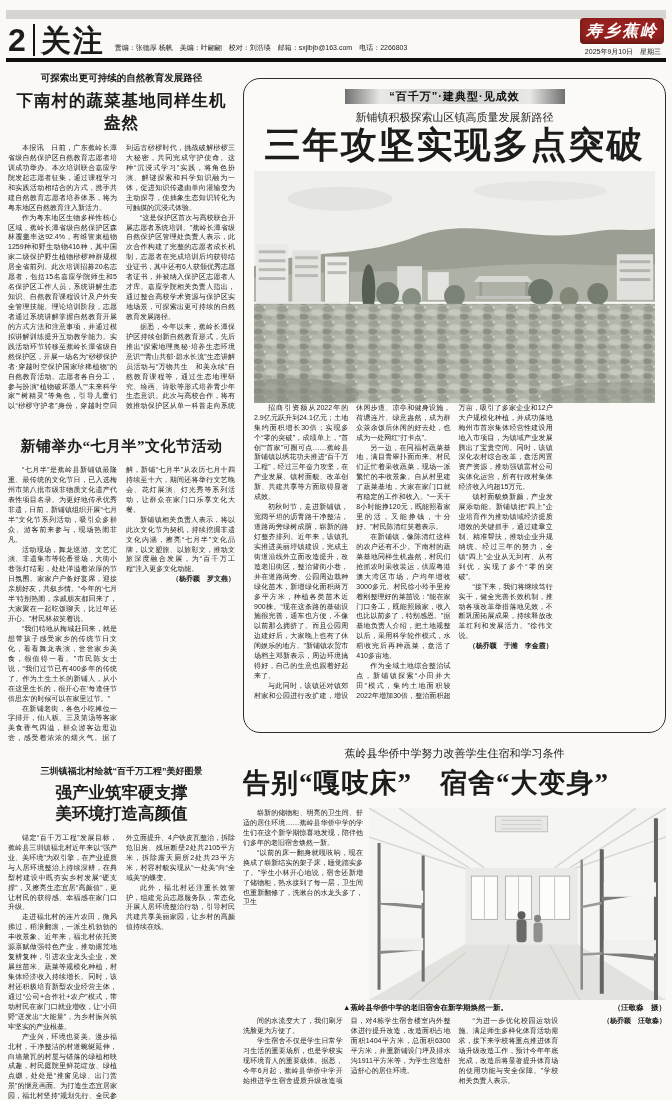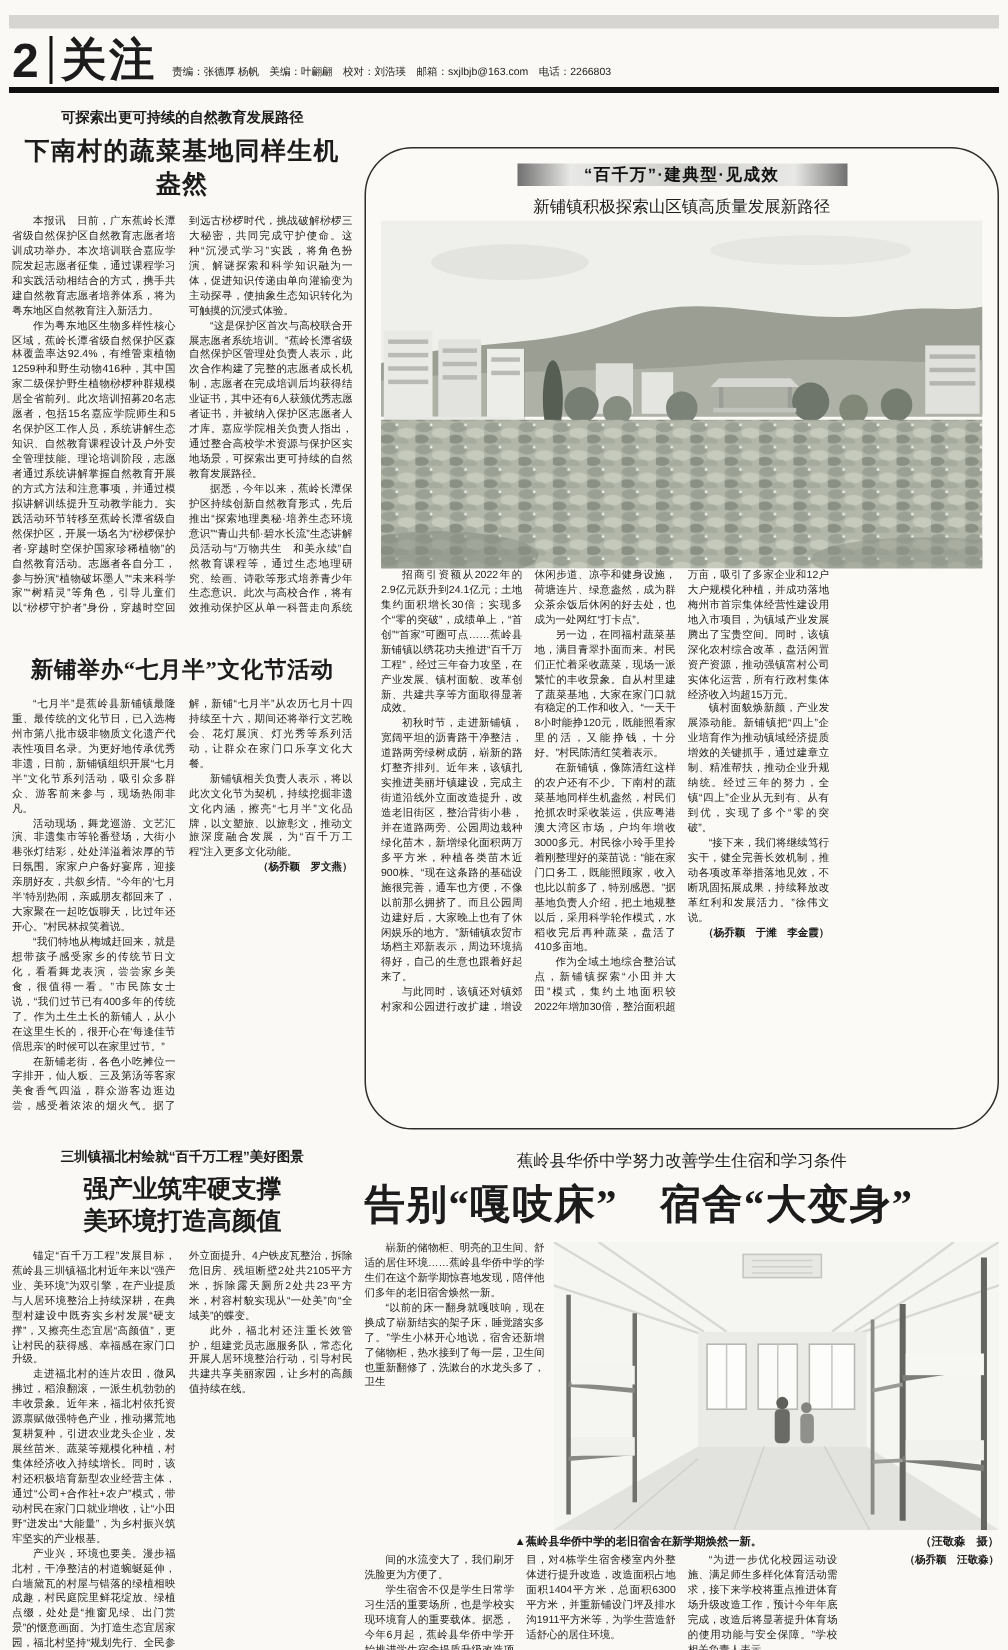--- a/index.html
+++ b/index.html
@@ -37,22 +37,22 @@
   .a-title{text-align:center;font-size:16.5px;font-weight:900;letter-spacing:1px;margin:5px 0 9px;}
   .a-body{height:278px;}
   
   .b-title{text-align:center;font-size:15px;font-weight:900;letter-spacing:.5px;margin:16px 0 9px;}
   .b-body{height:287px;}
   
   .c-kicker{margin-top:13px;font-size:9px;}
   .c-title{text-align:center;font-size:16.5px;font-weight:900;line-height:1.3;margin:4px 0 8px;}
   .c-body{height:282px;}
   
-  .main-box{margin-top:32px;height:655px;box-sizing:border-box;border:1.5px solid #2d2d2d;
-    border-radius:32px;padding:8px 10px 6px;background:#fbfaf7;}
+  .main-box{margin-top:12px;height:655px;box-sizing:border-box;border:1.5px solid #2d2d2d;
+    border-radius:17px;padding:8px 10px 6px;background:#fbfaf7;}
   .banner{width:220px;height:15px;margin:2px auto 6px;display:flex;align-items:center;justify-content:center;
     font-size:11px;font-weight:900;letter-spacing:1px;color:#111;
     background:linear-gradient(to right,#707070,#e8e8e6 16%,#cfcfcc 50%,#e8e8e6 84%,#707070);}
   .d-kicker{font-size:11px;font-weight:400;margin:3px 0 2px;}
   .d-headline{text-align:center;font-size:36px;font-weight:900;letter-spacing:2px;line-height:1.05;margin:1px 0 6px;}
   .photo{display:block;width:100%;}
   .caption-row{display:flex;justify-content:space-between;font-size:7.5px;font-weight:700;margin:3px 0 4px;}
   .d-body{height:303px;}
   
   .e-kicker{margin-top:13px;font-size:11px;font-weight:400;text-align:center;}
@@ -66,20 +66,24 @@
 </head>
 <body>
 
 <div class="top-strip"></div>
 
 <div class="header">
   <span class="pageno">2</span>
   <span class="head-divider"></span>
   <span class="section-name">关注</span>
   <span class="staff-line">责编：张德厚 杨帆　美编：叶翩翩　校对：刘浩瑛　邮箱：sxjlbjb@163.com　电话：2266803</span>
+  <span class="mast-wrap">
+    <span class="masthead" id="masthead" style="background: rgb(150, 33, 30);">寿乡蕉岭</span>
+    <span class="date-line">2025年9月10日　星期三</span>
+  </span>
 </div>
 <div class="black-rule"></div>
 
 <div class="left-col">
 
   <div>
     <p class="kicker a-kicker">可探索出更可持续的自然教育发展路径</p>
     <h1 class="a-title serif">下南村的蔬菜基地同样生机盎然</h1>
     <div class="copy cols2 a-body">
       <div>
@@ -121,20 +125,21 @@
         </div>
     </div>
   </div>
 </div>
 
 <div class="right-col">
 
   <div class="main-box">
     <div class="banner">“百千万”·建典型·见成效</div>
     <p class="kicker d-kicker">新铺镇积极探索山区镇高质量发展新路径</p>
+    <h1 class="d-headline serif">三年攻坚实现多点突破</h1>
 
     <svg class="photo" viewBox="0 0 420 234" height="232" preserveAspectRatio="none" role="img">
       <defs>
         <pattern id="lotus" width="24" height="15" patternUnits="userSpaceOnUse">
           <rect width="24" height="15" fill="#b2b7aa"></rect>
           <ellipse cx="6" cy="4" rx="6" ry="3.4" fill="#9aa093"></ellipse>
           <ellipse cx="18" cy="8" rx="6.5" ry="3.6" fill="#c6cabd"></ellipse>
           <ellipse cx="4" cy="12" rx="5.5" ry="3" fill="#8a9084"></ellipse>
           <ellipse cx="14" cy="13.5" rx="5" ry="2.8" fill="#a5ab9d"></ellipse>
           <circle cx="11" cy="2.5" r="1" fill="#eceee8"></circle>

